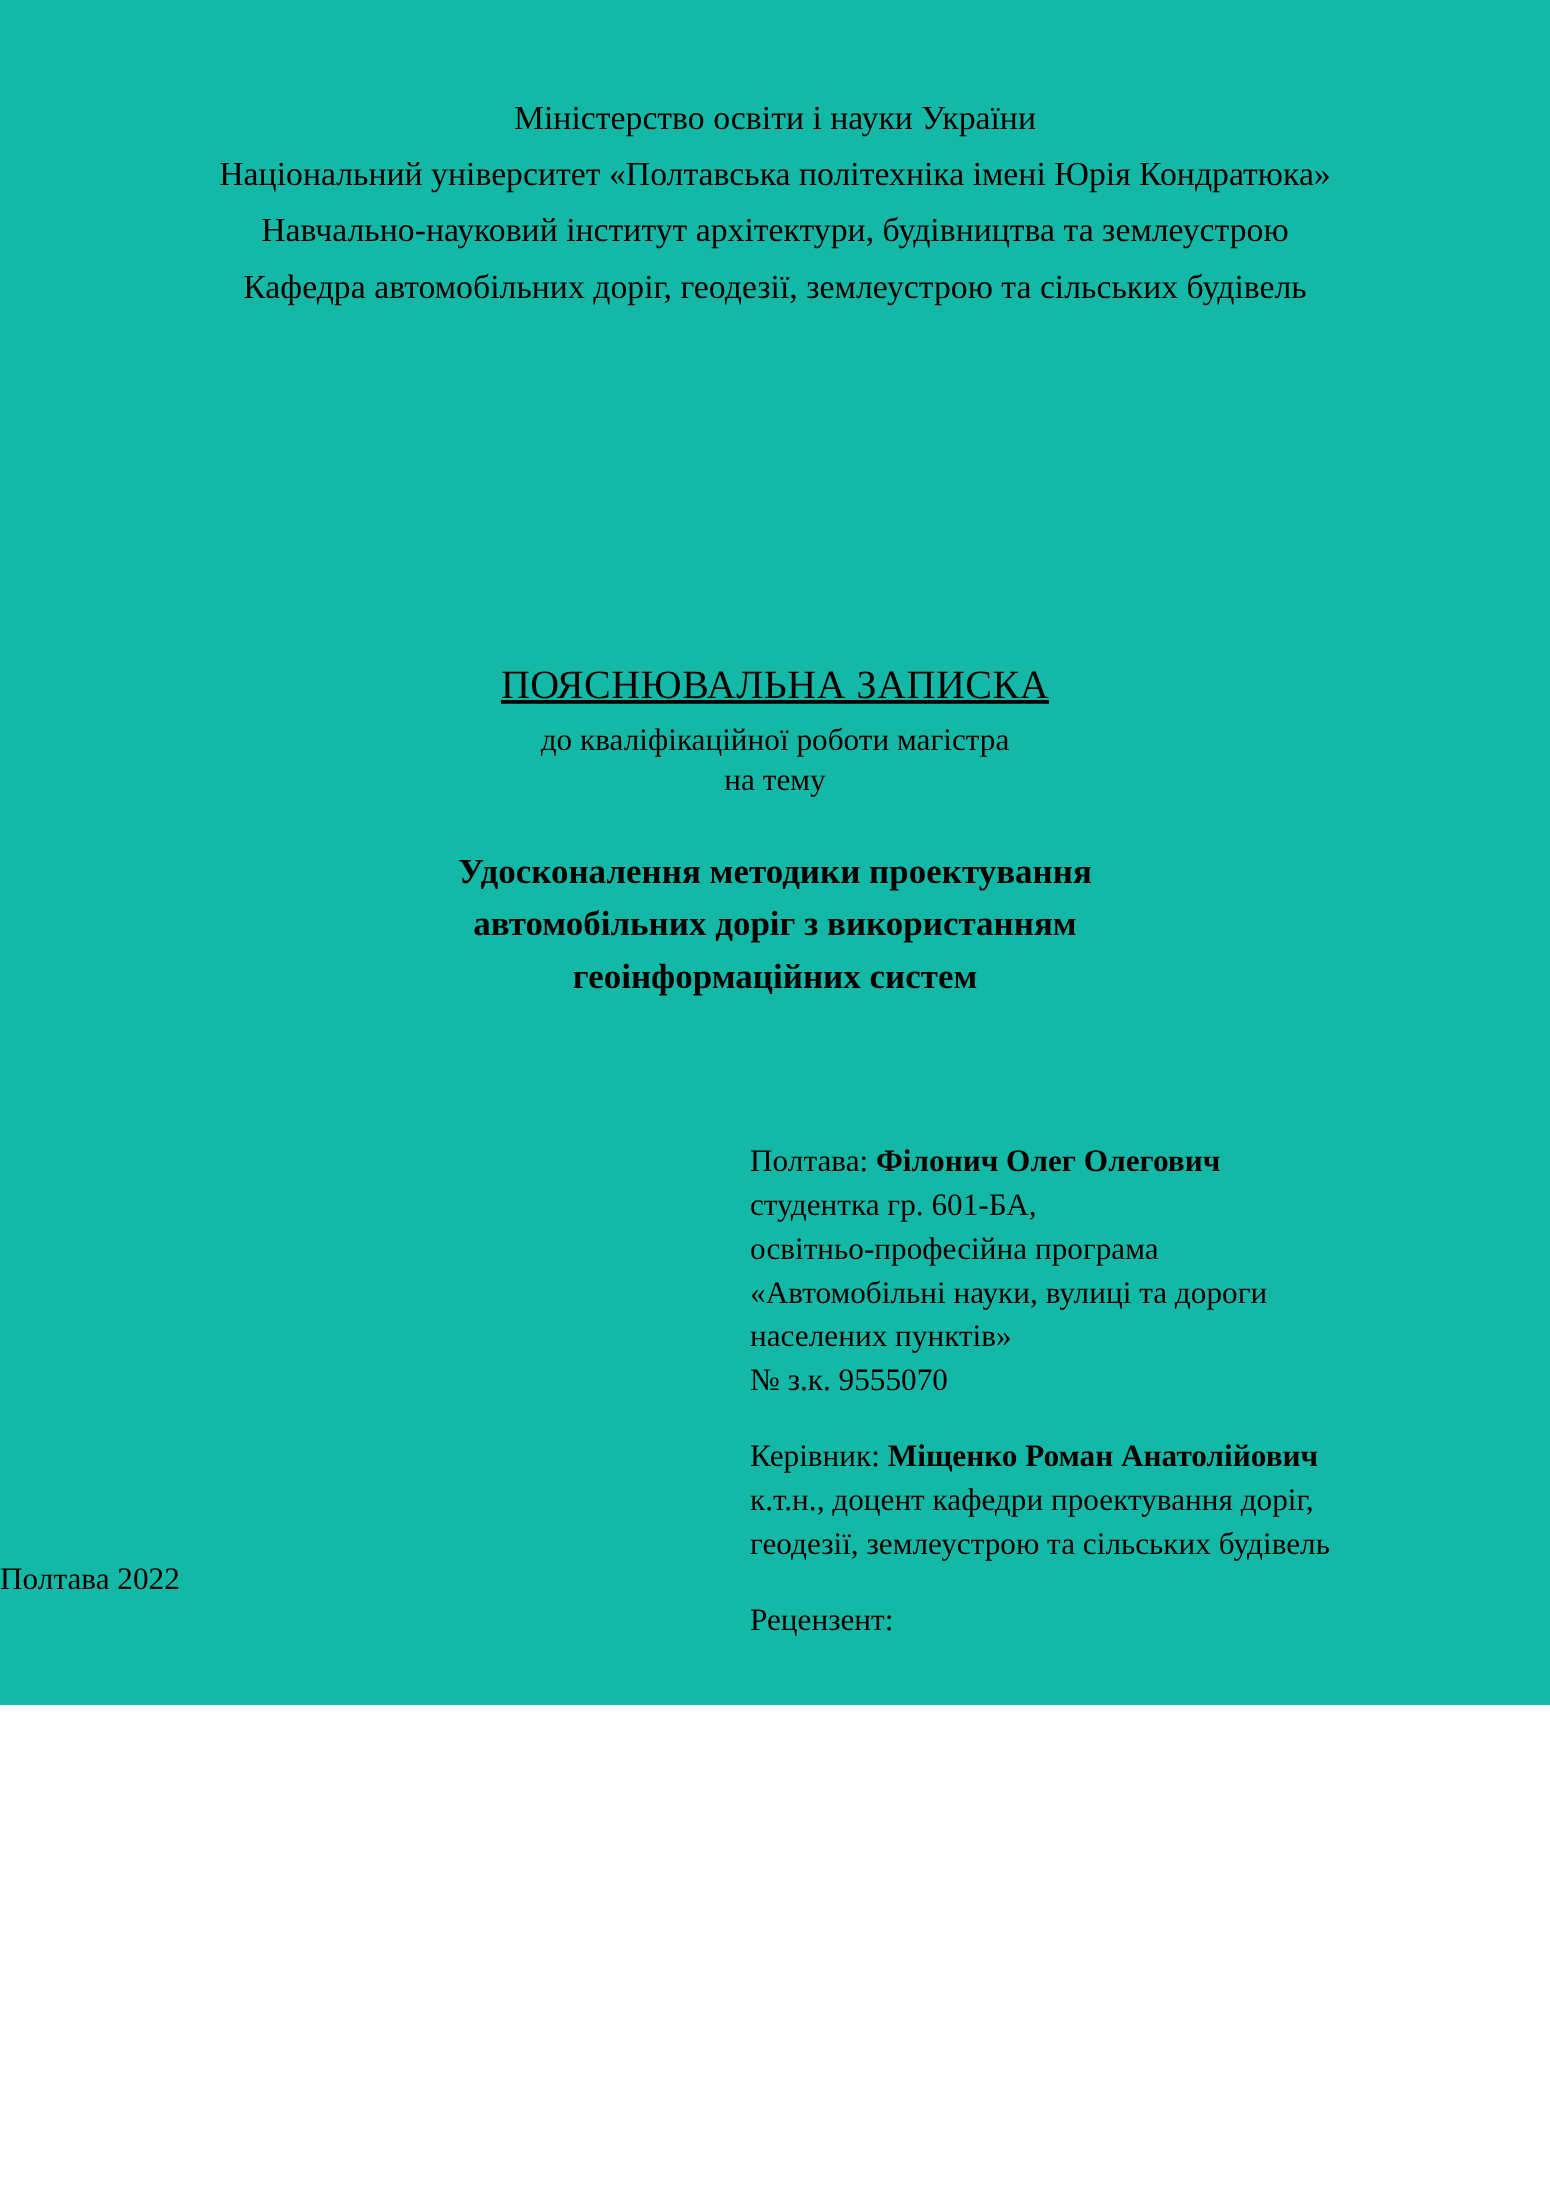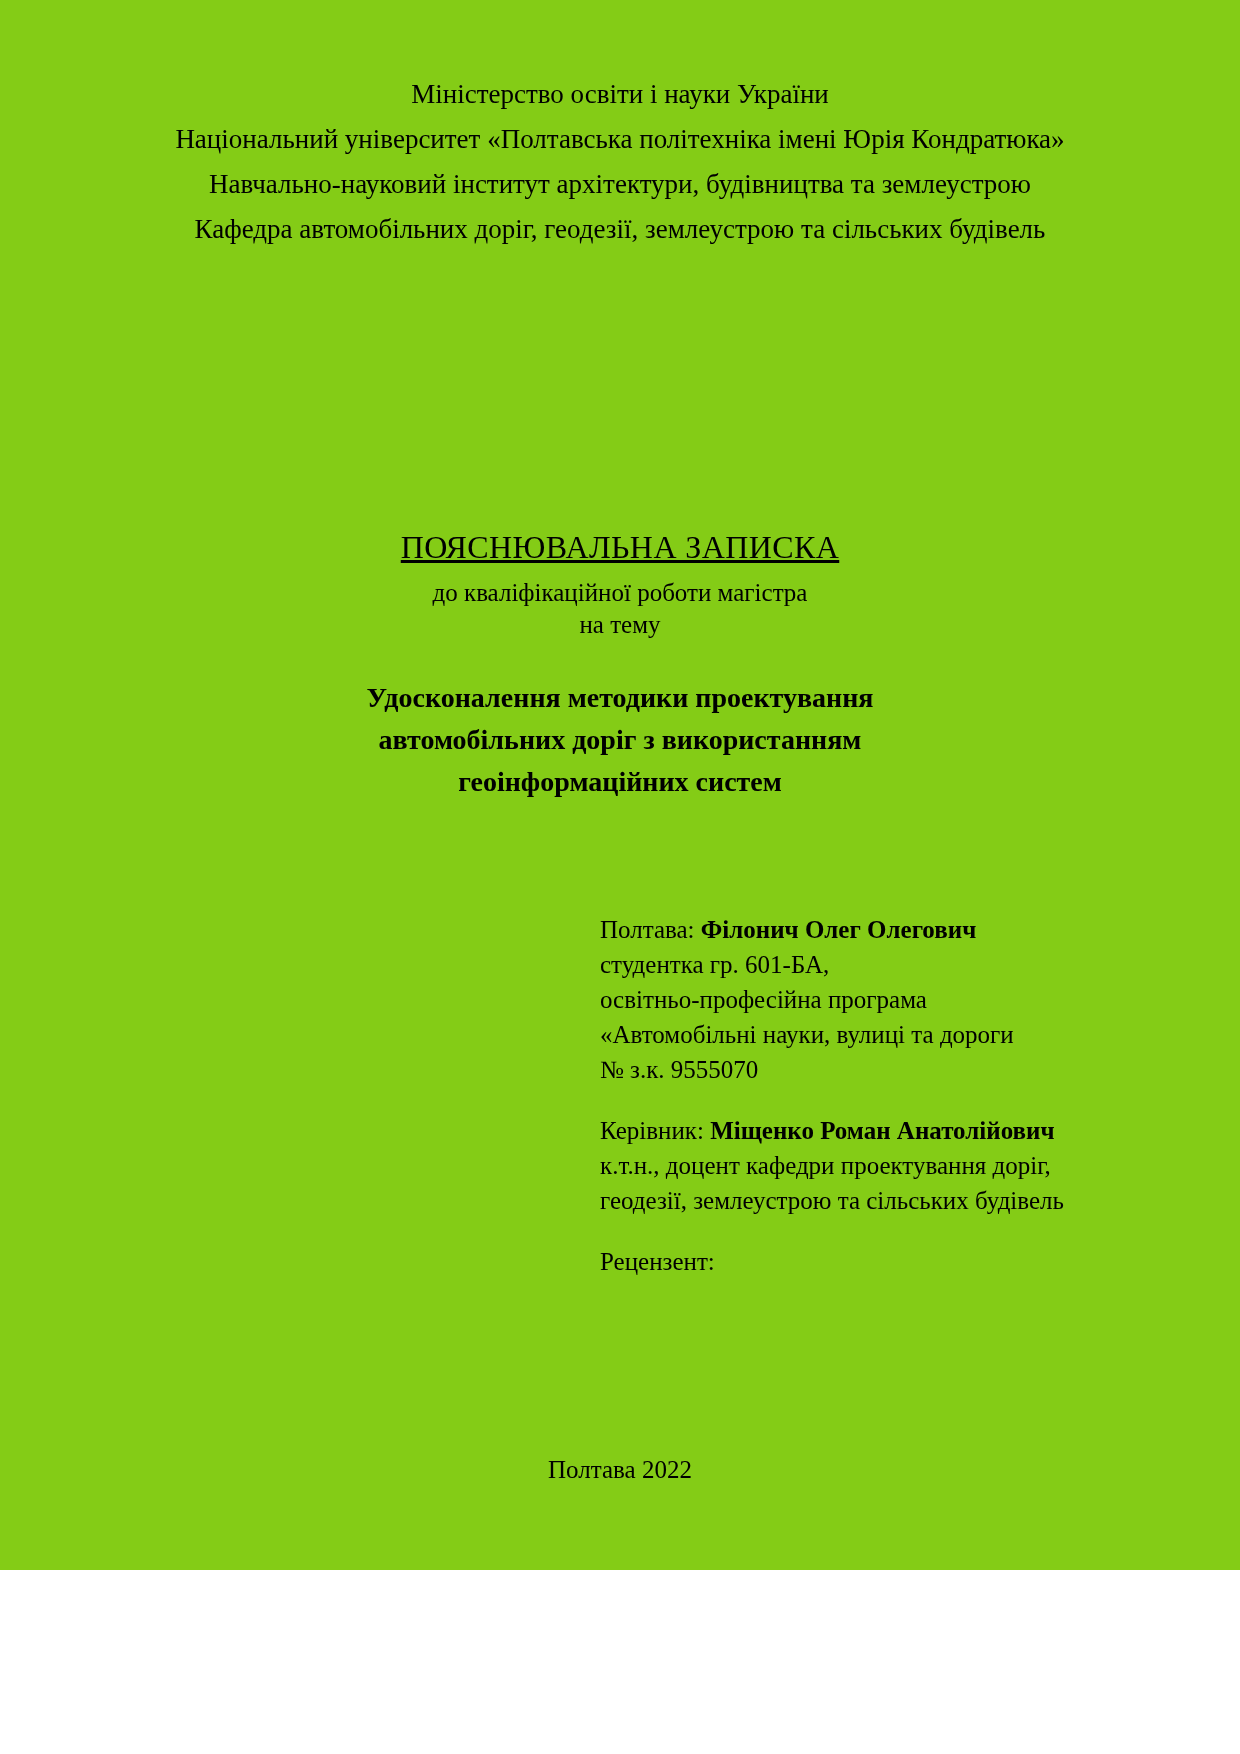--- a/index.html
+++ b/index.html
@@ -8,23 +8,23 @@
     padding: 0;
     background: #ffffff;
   }
   body {
     font-family: "Liberation Serif", "DejaVu Serif", serif;
     color: #000000;
   }
   .page {
     position: relative;
     width: 1240px;
-    height: 1570px;
+    height: 1364px;
     margin: 0 auto;
-    background: #84cc16;
+    background: #14b8a6;
     box-sizing: border-box;
     padding: 0;
     overflow: hidden;
   }
 
   
   .institution {
     position: absolute;
     top: 72px;
     left: 120px;
@@ -81,21 +81,21 @@
   .people .grp { margin-bottom: 26px; }
   .people .row { white-space: nowrap; }
   .people b { font-weight: bold; }
 
   
   .footer {
     position: absolute;
     bottom: 86px;
     left: 0;
     right: 0;
-    text-align: center;
+    text-align: left;
     font-size: 25px;
   }
 </style>
 </head>
 <body>
 
 <div class="page">
 
   <div class="institution">
     <div class="line">Міністерство освіти і науки України</div>
@@ -120,20 +120,21 @@
   <div class="people">
 
     <div class="grp">
       <div class="row">
         <span>Полтава:</span>
         <b>Філонич Олег Олегович</b>
       </div>
       <div class="row">студентка гр. 601-БА,</div>
       <div class="row">освітньо-професійна програма</div>
       <div class="row">«Автомобільні науки, вулиці та дороги</div>
+      <div class="row">населених пунктів»</div>
       <div class="row">№ з.к. 9555070</div>
     </div>
 
     <div class="grp">
       <div class="row">
         <span>Керівник:</span>
         <b>Міщенко Роман Анатолійович</b>
       </div>
       <div class="row">к.т.н., доцент кафедри проектування доріг,</div>
       <div class="row">геодезії, землеустрою та сільських будівель</div>

